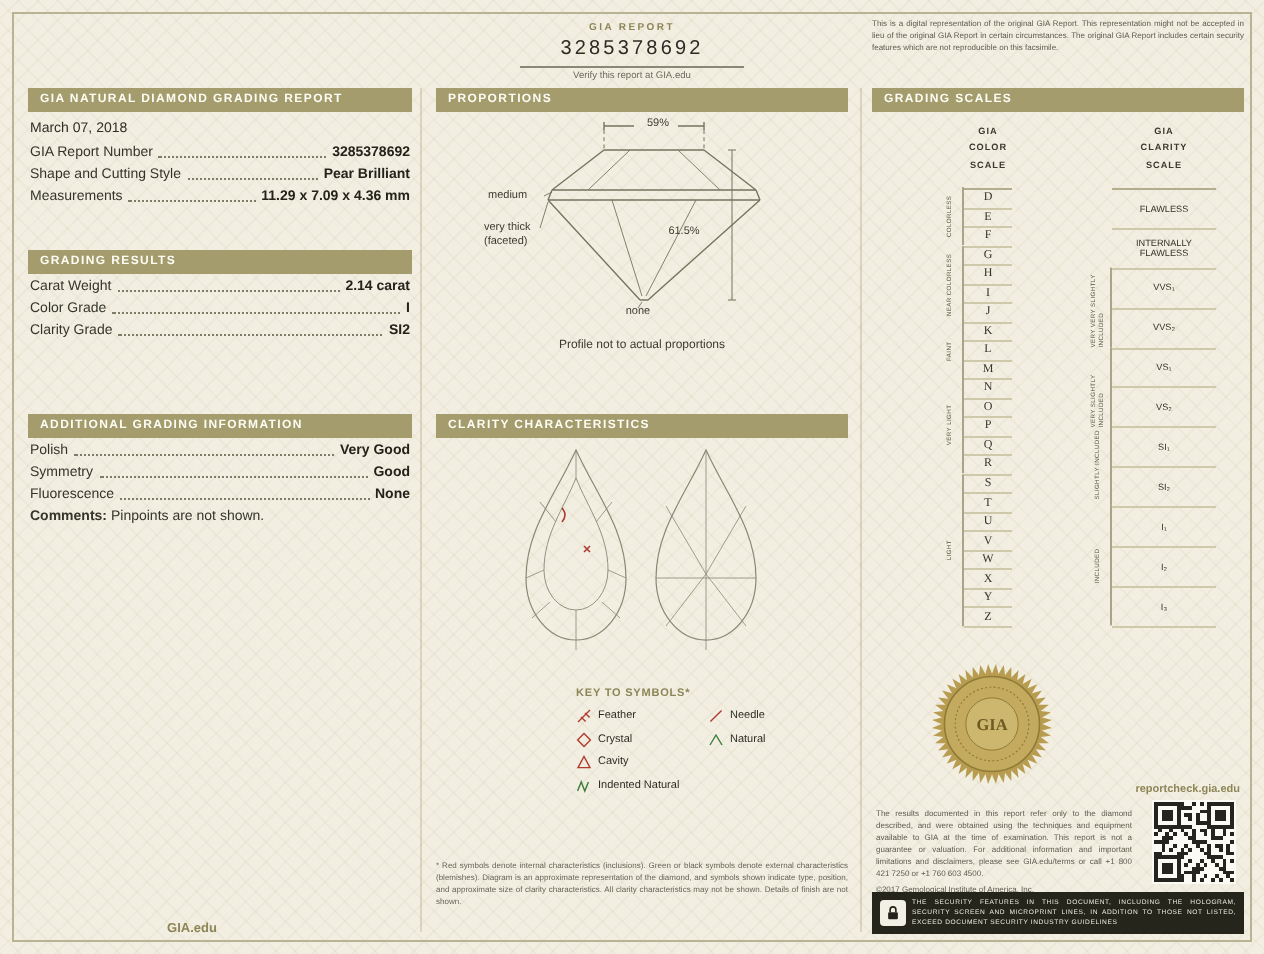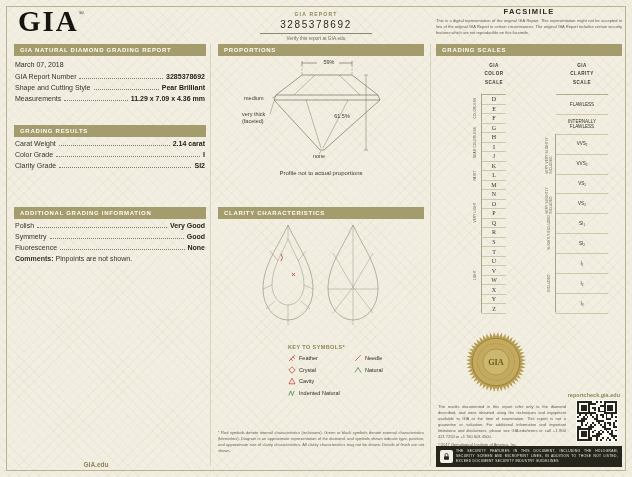--- a/index.html
+++ b/index.html
@@ -90,31 +90,27 @@
   .footer-site{position:absolute;left:56px;top:461px;width:80px;text-align:center;font-size:6.5px;font-weight:bold;color:#8d8557;cursor:pointer;}
 </style>
 </head>
 <body>
 
 <div class="page">
   <div class="frame"></div>
   <div class="vline" style="left:210px"></div>
   <div class="vline" style="left:430px"></div>
 
-  <div class="logo">
-    <span class="logo-text">GIA</span><span class="logo-reg">®</span>
-  </div>
   <div class="head-center">
     <div class="head-label">GIA REPORT</div>
     <div class="head-number">3285378692</div>
     <div class="head-rule"></div>
     <div class="head-verify">Verify this report at GIA.edu</div>
   </div>
   <div class="facsimile">
-    <div class="fac-title">FACSIMILE</div>
     <div class="fac-body">This is a digital representation of the original GIA Report. This representation might not be accepted in lieu of the original GIA Report in certain circumstances. The original GIA Report includes certain security features which are not reproducible on this facsimile.</div>
   </div>
 
   <div class="col col-left">
     <div class="bar" style="top:0">GIA NATURAL DIAMOND GRADING REPORT</div>
     <div class="block" style="top:17px">
       <div class="date">March 07, 2018</div>
       <div class="kv">
         <span class="lbl">GIA Report Number</span>
         <span class="dots"></span>

